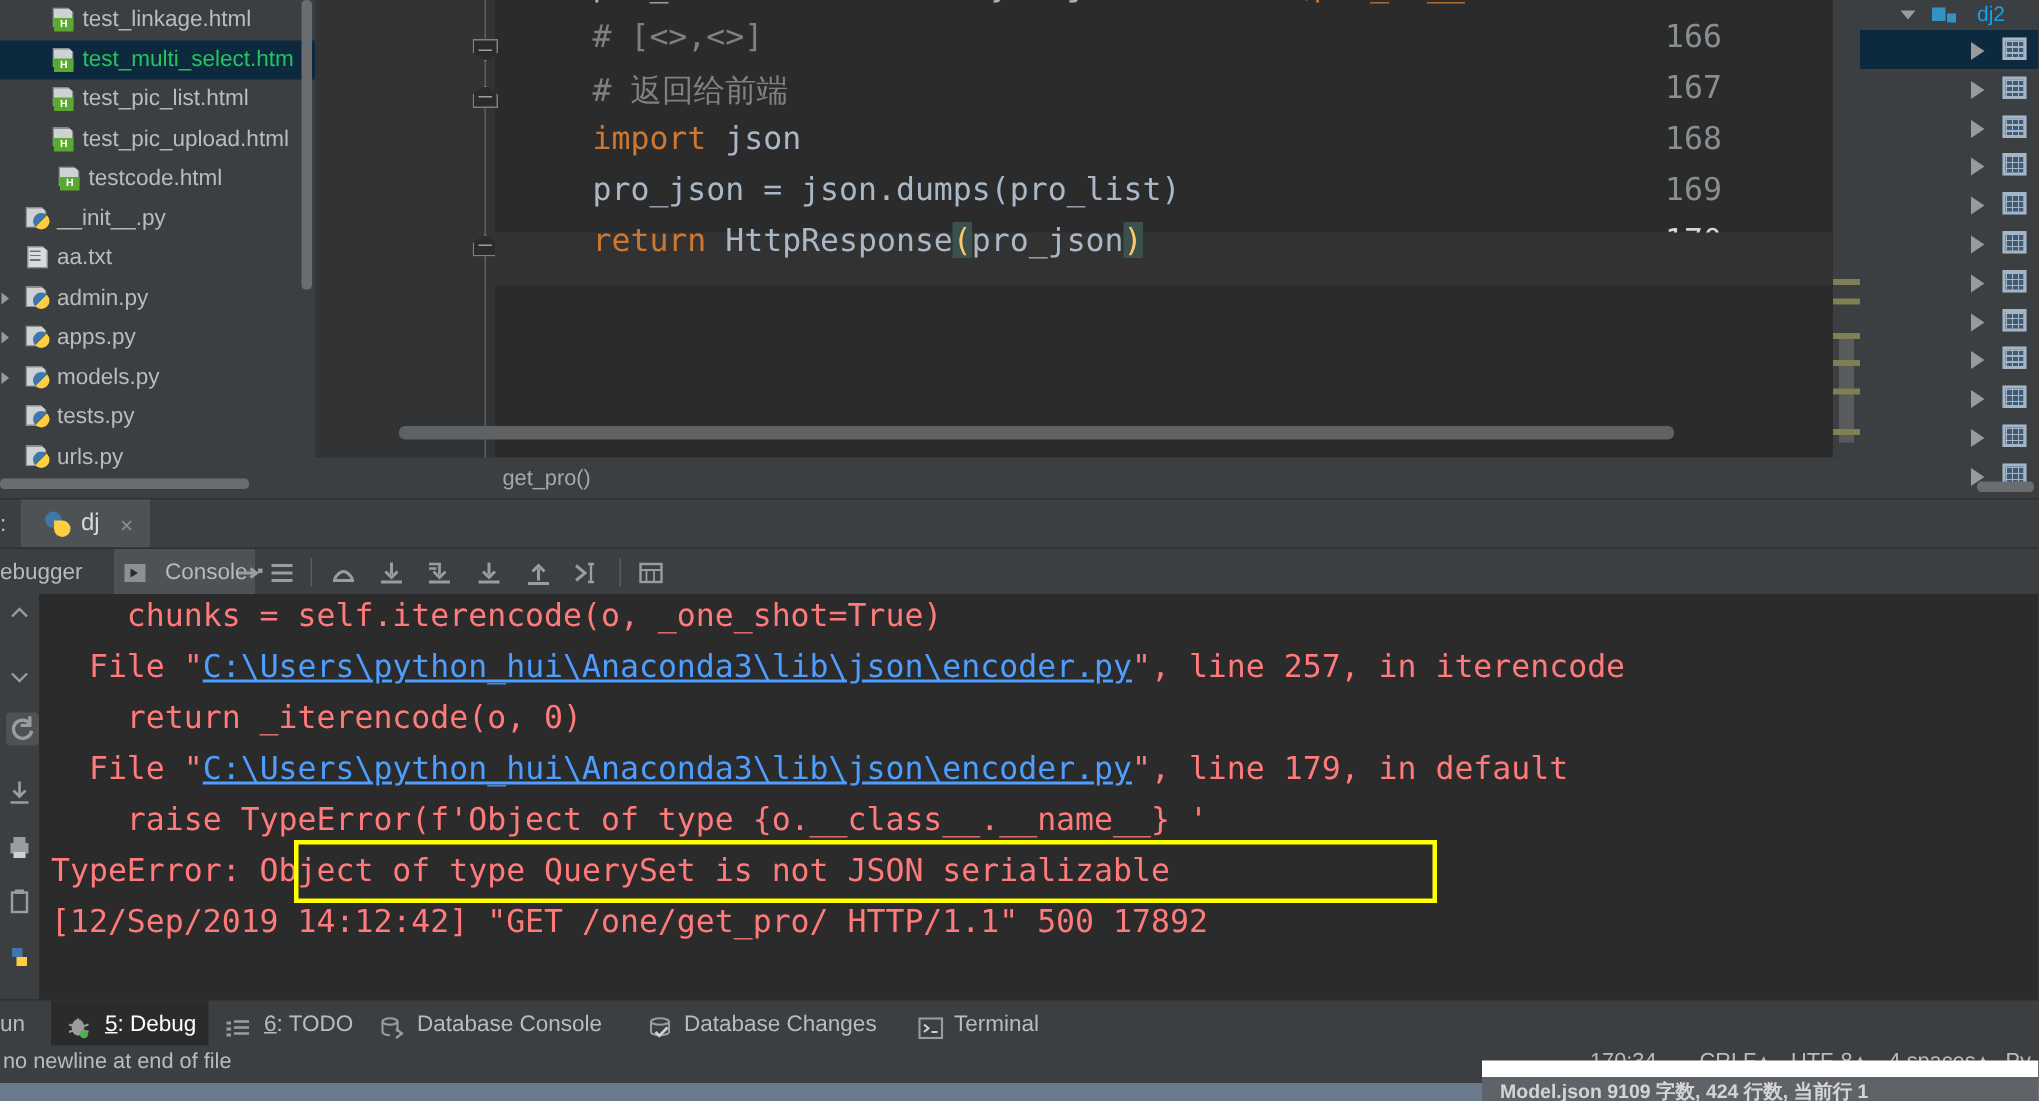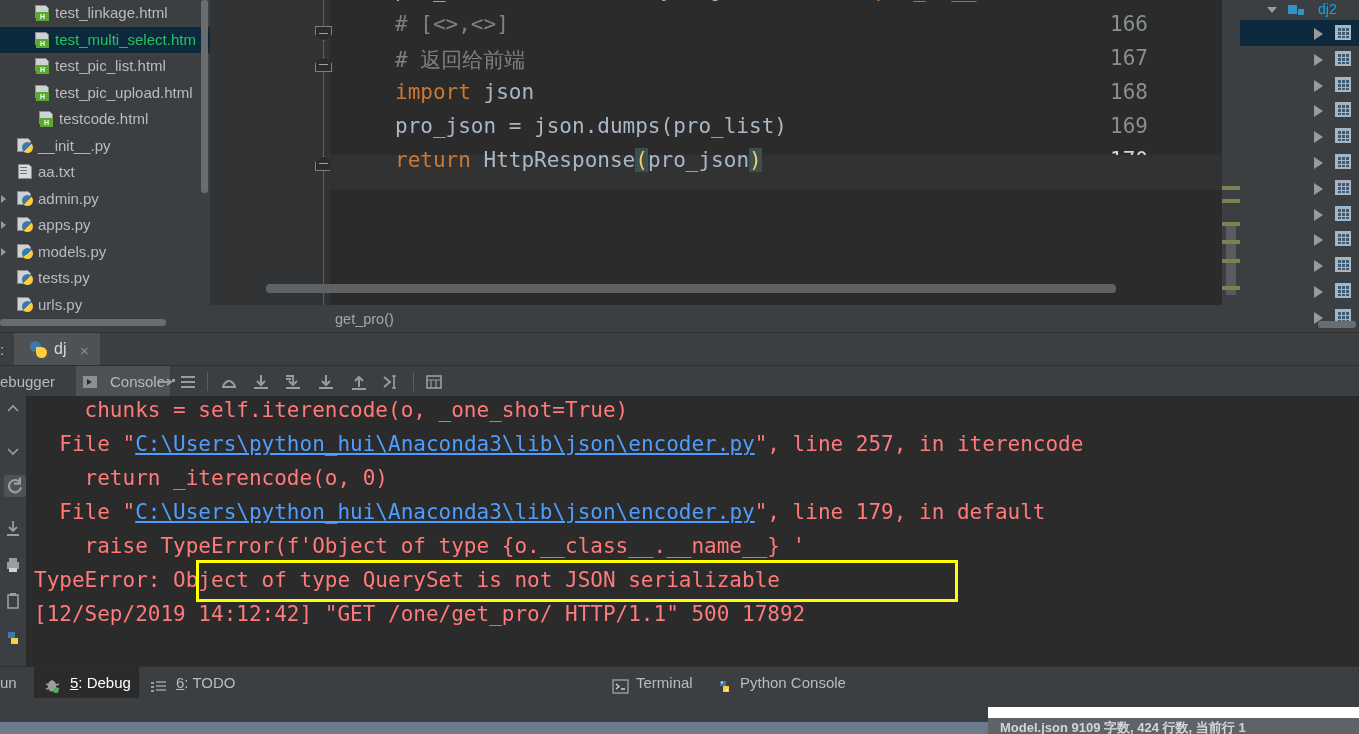--- a/index.html
+++ b/index.html
@@ -574,43 +574,67 @@
     <span class="bt" style="left:150px;padding-left:26px;">
       <span style="position:absolute;left:0;top:7px;">
         <svg width="17" height="17" viewBox="0 0 17 17">
             <path d="M1 4h3v2H1zM1 8h3v2H1zM1 12h3v2H1z" fill="#9a9d9f"></path>
             <path d="M6 4h10M6 8h10M6 12h10" stroke="#9a9d9f" stroke-width="1.6"></path>
           </svg>
       </span>
       <span><u>6</u>: <span>TODO</span></span>
     </span>
 
-
+    <span class="bt" style="left:254px;padding-left:24px;">
+      <span style="position:absolute;left:0;top:7px;">
+        <svg width="18" height="17" viewBox="0 0 18 17">
+            <ellipse cx="6" cy="4" rx="5" ry="2.2" fill="none" stroke="#9a9d9f" stroke-width="1.4"></ellipse>
+            <path d="M1 4v7c0 1.2 2.2 2.2 5 2.2" fill="none" stroke="#9a9d9f" stroke-width="1.4"></path>
+            <path d="M11 4v7" stroke="#9a9d9f" stroke-width="1.4"></path>
+            <path d="M10 9l4 3-4 3" stroke="#9a9d9f" stroke-width="1.5" fill="none"></path>
+          </svg>
+      </span>
+      <span>Database Console</span>
+    </span>
+
+    <span class="bt" style="left:432px;padding-left:24px;">
+      <span style="position:absolute;left:0;top:7px;">
+        <svg width="18" height="17" viewBox="0 0 18 17">
+            <ellipse cx="8" cy="4" rx="6" ry="2.2" fill="none" stroke="#9a9d9f" stroke-width="1.4"></ellipse>
+            <path d="M2 4v7c0 1.2 2.7 2.2 6 2.2s6-1 6-2.2V4" fill="none" stroke="#9a9d9f" stroke-width="1.4"></path>
+            <path d="M5 11l2.5 2.5L13 8" stroke="#cfd2d4" stroke-width="1.8" fill="none"></path>
+          </svg>
+      </span>
+      <span>Database Changes</span>
+    </span>
 
     <span class="bt" style="left:612px;padding-left:24px;">
       <span style="position:absolute;left:0;top:7px;">
         <svg width="17" height="17" viewBox="0 0 17 17">
             <rect x="1" y="2" width="15" height="13" fill="none" stroke="#9a9d9f" stroke-width="1.4"></rect>
             <path d="M4 6l3 2.5L4 11M9 11h4" stroke="#cfd2d4" stroke-width="1.4" fill="none"></path>
           </svg>
       </span>
       <span>Terminal</span>
     </span>
 
-    <span class="bt" style="left:716px;padding-left:24px;">
-      <span style="position:absolute;left:0;top:7px;">
-        <svg width="17" height="17" viewBox="0 0 17 17">
-          <path d="M4 3h6v5H4z" fill="#3f78a8"></path>
-            <path d="M7 8h6v6H7z" fill="#ffce3f"></path>
-          <circle cx="6" cy="4.5" r="0.9" fill="#fff"></circle>
-            <circle cx="11" cy="12" r="0.9" fill="#fff"></circle>
-        </svg>
-      </span>
-      <span>Python Console</span>
-    </span>
-  </div>
-
+  </div>
+
+  <div class="status-bar">
+    <span class="status-left">no newline at end of file</span>
+    <span class="status-right" style="left:1060px;">170:34</span>
+    <span class="status-right" style="left:1133px;">
+      <span>CRLF</span><span class="caret-ud">▲</span>
+    </span>
+    <span class="status-right" style="left:1194px;">
+      <span>UTF-8</span><span class="caret-ud">▲</span>
+    </span>
+    <span class="status-right" style="left:1259px;">
+      <span>4 spaces</span><span class="caret-ud">▲</span>
+    </span>
+    <span class="status-right" style="left:1337px;">Py</span>
+  </div>
 
   <div class="bottom-strip"></div>
   <div class="back-win"></div>
   <div class="back-win-body"></div>
   <div class="back-win-txt">Model.json  9109 字数, 424 行数, 当前行 1</div>
 </div>
 
 </body></html>

